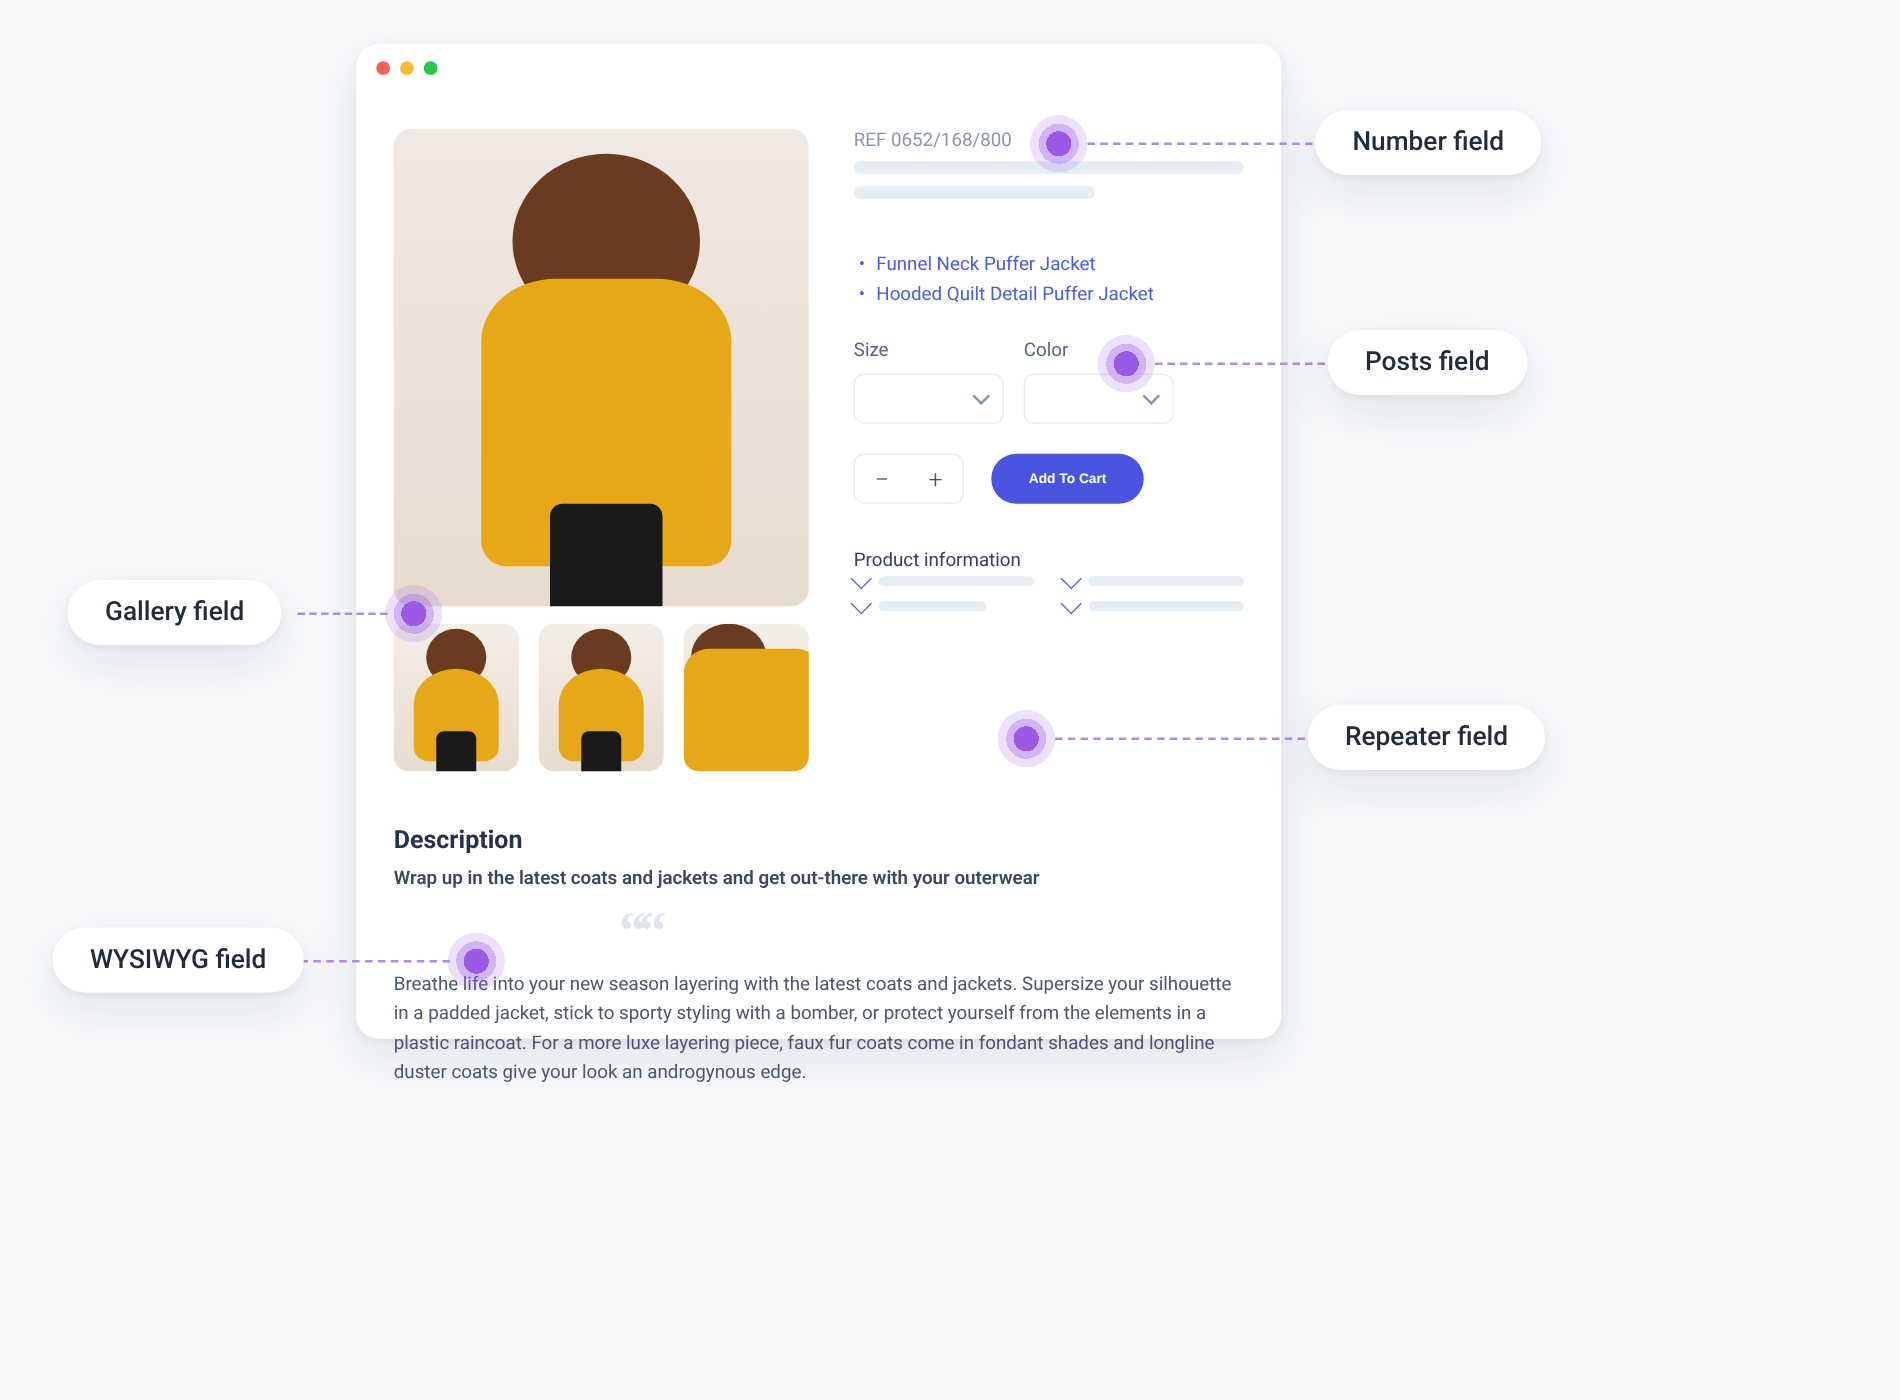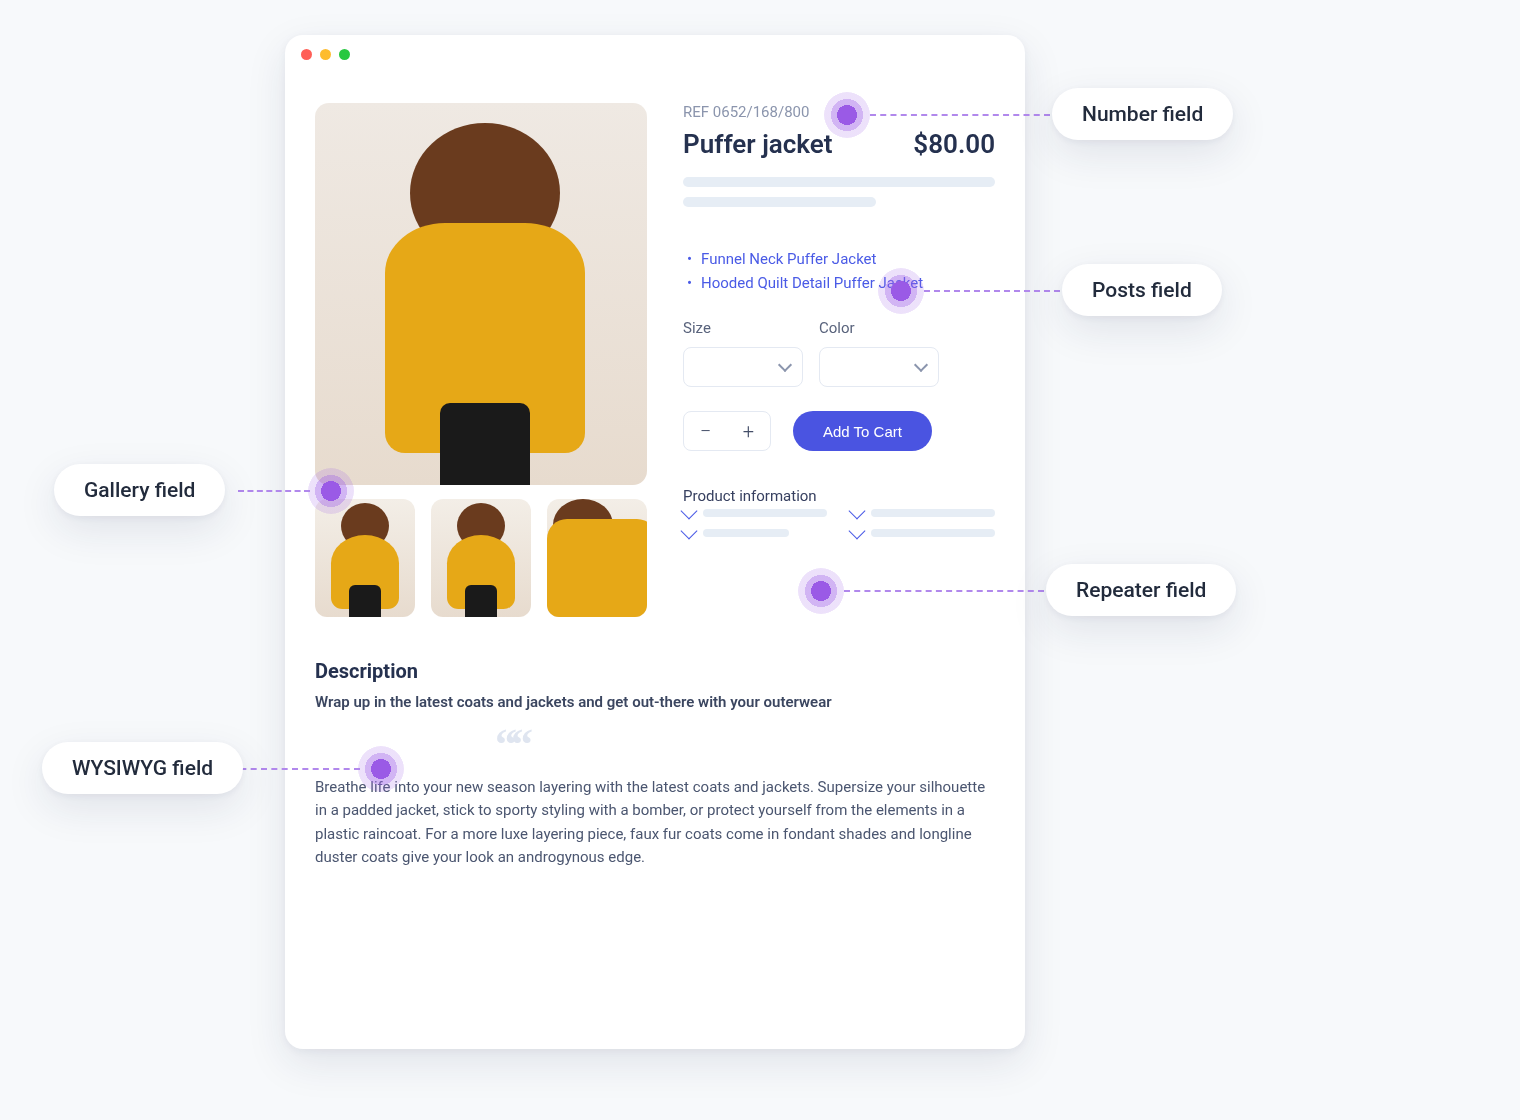--- a/index.html
+++ b/index.html
@@ -10,21 +10,21 @@
     height: 1120px;
     position: relative;
     overflow: hidden;
   }
   .canvas { position: relative; width: 1520px; height: 1120px; }
 
   
   .window {
     position: absolute;
     left: 285px; top: 35px;
-    width: 740px; height: 1014px;
+    width: 740px; height: 796px;
     background: #fff;
     border-radius: 18px;
     box-shadow: 0 14px 40px rgba(30,40,80,0.10), 0 2px 8px rgba(30,40,80,0.05);
   }
   .titlebar {
     height: 40px;
     padding: 14px 16px 0 16px;
     display: flex; gap: 8px;
   }
   .dot { width: 11px; height: 11px; border-radius: 50%; }
@@ -100,21 +100,21 @@
   }
 
   .cart-row { display:flex; align-items:center; gap:22px; margin-bottom:36px; }
   .qty {
     width:88px; height:40px; border:1px solid #e4e9f2; border-radius:8px;
     display:flex; align-items:center; justify-content:space-around;
   }
   .pm { color:#444e68; font-size:20px; font-weight:300; user-select:none; line-height:1; }
   .cart-btn {
     background:#4a54e1; color:#fff; border:none; border-radius:22px;
-    height:40px; padding:0 30px; font-size:15px; font-weight:400;
+    height:40px; padding:0 30px; font-size:11px; font-weight:700;
   }
 
   .pi-head { color:#374060; font-size:15px; margin-bottom:4px; }
   .pi-grid { display:grid; grid-template-columns:1fr 1fr; gap:12px 24px; }
   .pi-item { display:flex; align-items:center; gap:8px; }
   .check {
     width:12px;height:12px;border:1.5px solid #4a5be6;border-top:none;border-right:none;
     transform:rotate(-45deg); margin-top:-4px;
   }
   .pi-bar { flex:1; height:8px; background:#e6edf5; border-radius:4px; }
@@ -187,24 +187,20 @@
             <div class="figure">
                 <div class="hair"></div>
                 <div class="jacket"></div>
               </div>
           </div>
         </div>
       </div>
 
       <div class="info">
         <div class="ref">REF 0652/168/800</div>
-        <div class="name-row">
-          <div class="pname">Puffer jacket</div>
-          <div class="price">$80.00</div>
-        </div>
         <div class="skel w1"></div>
         <div class="skel w2"></div>
 
         <ul class="links">
           <li>Funnel Neck Puffer Jacket</li>
           <li>Hooded Quilt Detail Puffer Jacket</li>
         </ul>
 
         <div class="selects">
           <div class="field">

